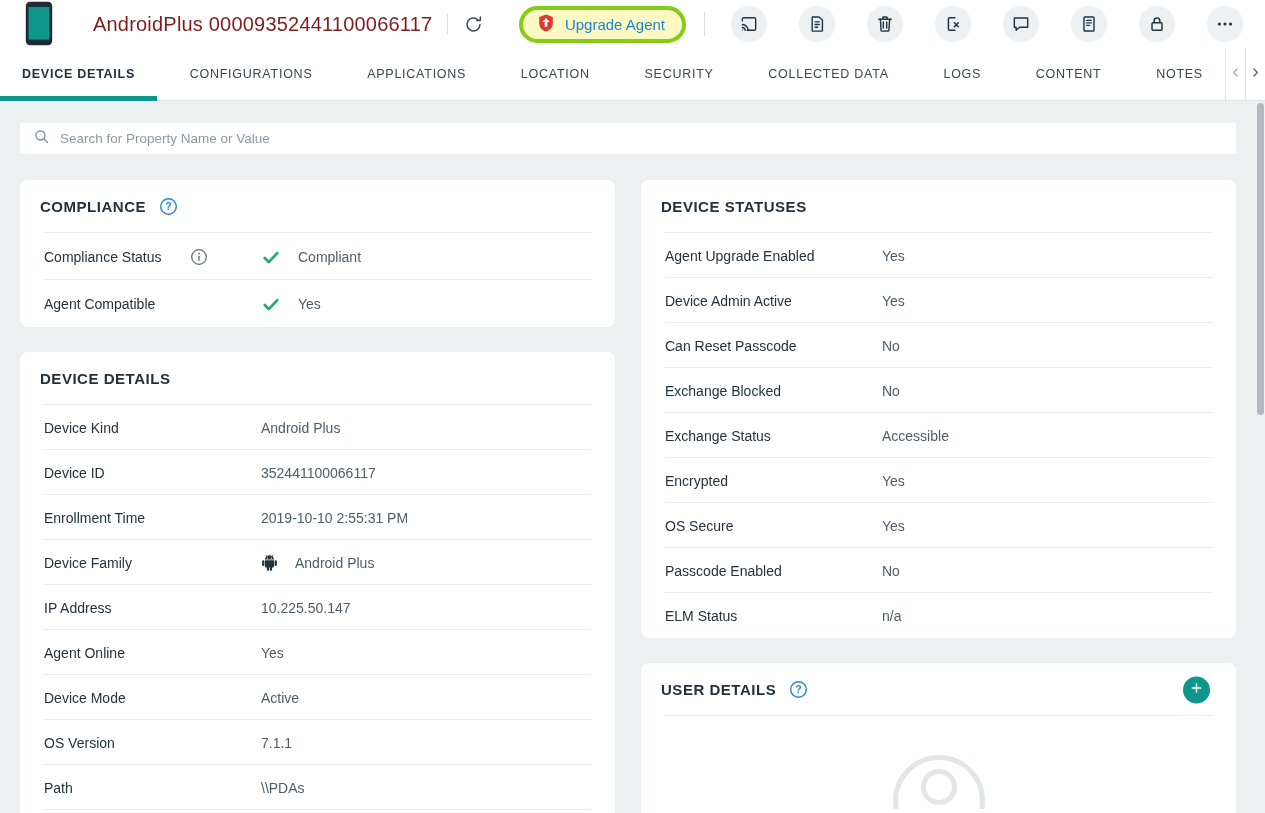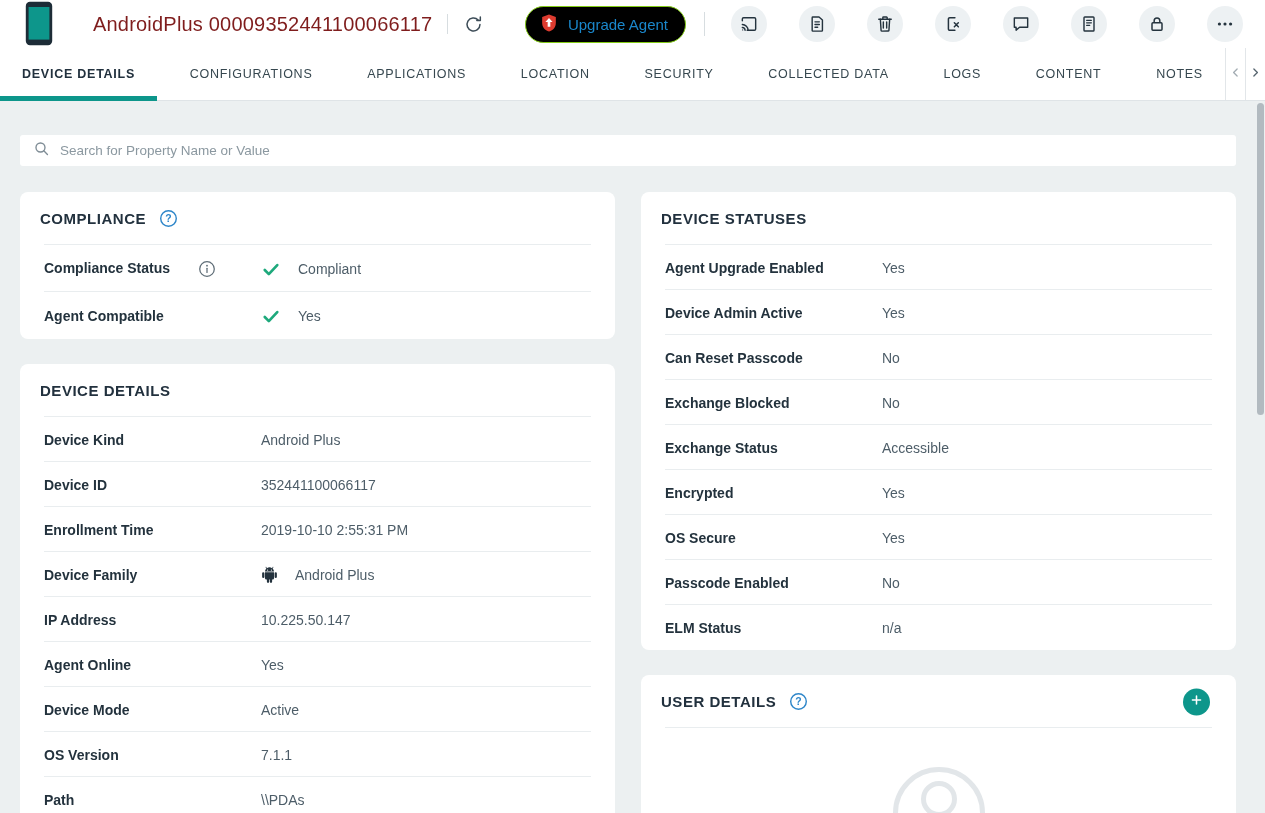--- a/index.html
+++ b/index.html
@@ -12,21 +12,21 @@
   }
 
   
   .header { height:48px; background:#fff; display:flex; align-items:center; padding:0 22px 0 25px; }
   .phone-ic { flex:0 0 auto; margin-top:2px; }
   .page-title { font-size:20px; font-weight:400; color:#7f1d1d; margin-left:40px; white-space:nowrap; letter-spacing:.2px; }
   .hdr-sep { width:1px; height:20px; background:#d7dde0; margin:0 15px; }
   .refresh-btn { background:none; border:none; color:#3c4c57; width:24px; height:24px; padding:0; cursor:pointer; }
   .refresh-btn svg { width:21px; height:21px; display:block; }
   .upgrade-btn { margin-left:auto; display:flex; align-items:center; gap:9px; height:37px; padding:0 17px 0 13px;
-    border:1px solid #84cc16; border-radius:19px; background:#000000; color:#1a87cb; font-size:15px; cursor:pointer;
+    border:4px solid #84cc16; border-radius:19px; background:#fef9c3; color:#1a87cb; font-size:15px; cursor:pointer;
     font-family:inherit; white-space:nowrap; }
   .upgrade-btn svg { width:20px; height:20px; }
   .hdr-vdiv { width:1px; height:24px; background:#d7dde0; margin:0 26px 0 18px; }
   .hdr-actions { display:flex; gap:32px; }
   .icon-btn { width:36px; height:36px; border-radius:50%; background:#edf1f3; border:none; display:flex;
     align-items:center; justify-content:center; color:#24333e; cursor:pointer; }
   .icon-btn svg { width:20px; height:20px; display:block; }
 
   
   .tabbar { height:53px; background:#fff; border-bottom:1px solid #dfe4e7; display:flex; }
@@ -35,21 +35,21 @@
     letter-spacing:.06em; color:#36474f; position:relative; cursor:pointer; white-space:nowrap; }
   .tab:first-child { min-width:155px; }
   .tab.active { font-weight:700; color:#22313e; }
   .tab.active::after { content:""; position:absolute; left:0; right:0; bottom:-1px; height:5px; background:#0d968b; }
   .tab-nav { width:20px; border:none; border-left:1px solid #e2e6e9; background:#fff; display:flex;
     align-items:center; justify-content:center; cursor:pointer; padding:0; }
   .tab-nav svg { width:13px; height:13px; }
 
   
   .main { padding:22px 29px 0 20px; }
-  .searchbar { height:31px; background:#fff; border-radius:3px; display:flex; align-items:center; padding:0 13px; margin-bottom:26px;margin-top:12px; }
+  .searchbar { height:31px; background:#fff; border-radius:3px; display:flex; align-items:center; padding:0 13px; margin-bottom:26px; }
   .searchbar svg { width:17px; height:17px; flex:0 0 auto; }
   .searchbar input { border:none; outline:none; flex:1; font-size:13.5px; margin-left:10px; color:#3e4e58;
     font-family:inherit; background:transparent; }
   .searchbar input::placeholder { color:#8b98a0; }
 
   .cols { display:flex; gap:26px; align-items:flex-start; }
   .col { flex:1; min-width:0; }
   .card { background:#fff; border-radius:8px; width:100%; }
   .card + .card { margin-top:25px; }
 
@@ -61,22 +61,22 @@
   .plus-btn { position:absolute; right:26px; top:50%; transform:translateY(-50%); width:27px; height:27px;
     border-radius:50%; background:#0d968b; border:none; display:flex; align-items:center; justify-content:center; cursor:pointer; }
   .plus-btn svg { width:15px; height:15px; }
 
   .row { height:45px; display:flex; align-items:center; padding:0 24px; position:relative; }
   .row::after { content:""; position:absolute; left:24px; right:24px; bottom:0; height:1px; background:#e9edef; }
   .row:last-child::after { display:none; }
   .card-compliance .row { height:47px; }
   .card-cut { padding-bottom:55px; }
   .card-cut .row:last-child::after { display:block; }
-  .row-label { width:217px; flex:0 0 auto; font-size:14px; font-weight:700; color:#23323d;
-    display:flex; gap:28px; }
+  .row-label { width:217px; flex:0 0 auto; font-size:14px; font-weight:400; color:#23323d;
+    display:flex; align-items:center; gap:28px; }
   .row-label .info-ic svg { width:18px; height:18px; display:block; }
   .row-value { font-size:14px; font-weight:400; color:#4d5d68; display:flex; align-items:center; gap:17px; min-width:0; }
   .row-value .check-ic svg { width:20px; height:20px; display:block; }
   .row-value .val-ic svg { width:17px; height:19px; display:block; color:#23323d; }
 
   .user-ph { height:120px; overflow:hidden; display:flex; justify-content:center; padding-top:37px; }
   .card-user { height:177px; }
 
   
   .v-scrollbar { position:absolute; right:1px; top:103px; width:7px; height:312px; background:#b2bac0; border-radius:4px; }

